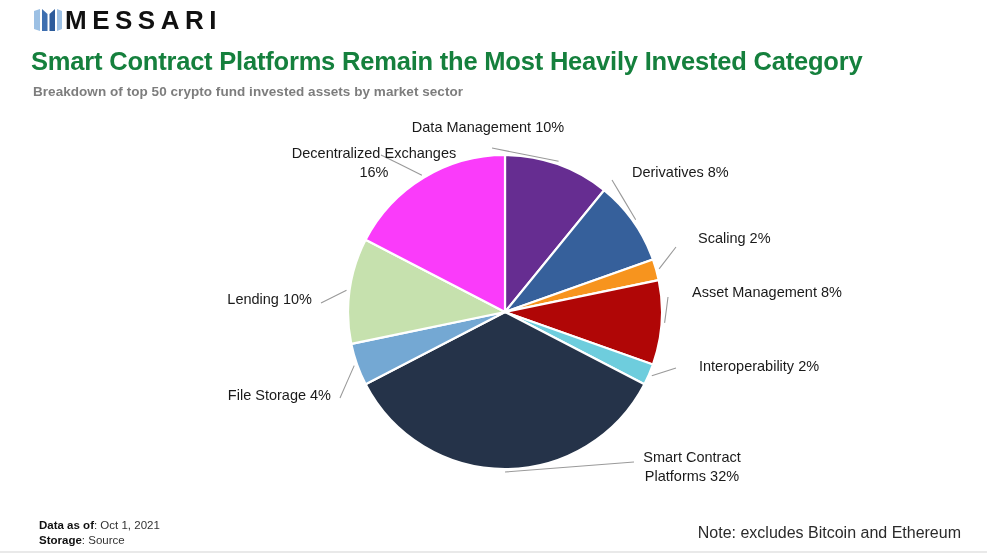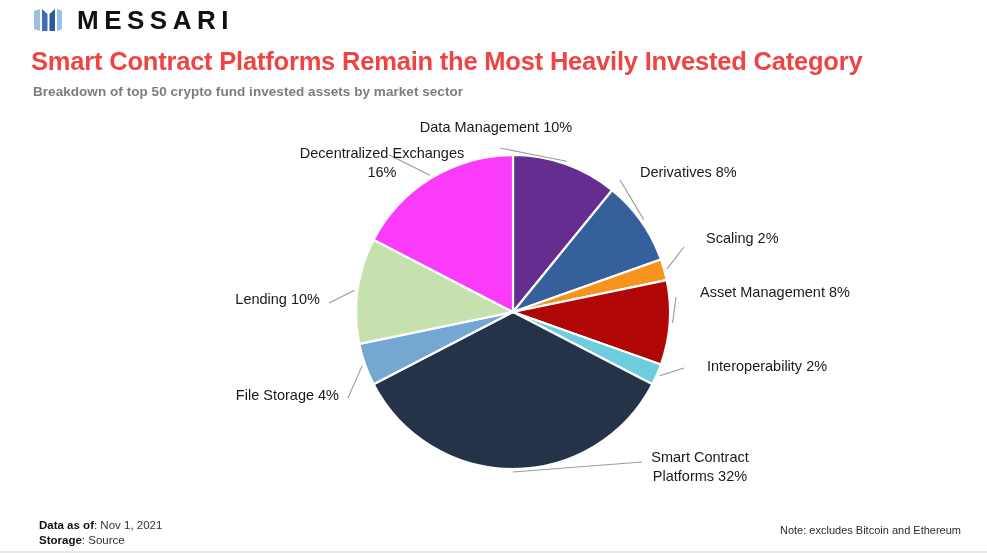--- a/index.html
+++ b/index.html
@@ -7,56 +7,56 @@
   body {
     font-family: "Liberation Sans", sans-serif;
     background:#ffffff;
     color:#1a1a1a;
     position:relative;
     overflow:hidden;
   }
   #root { position:relative; width:987px; height:553px; }
 
   
-  .brand { position:absolute; left:33px; top:8px; display:flex; gap:14px; }
+  .brand { position:absolute; left:33px; top:8px; display:flex; gap:2px; }
   .brand-mark { width:30px; height:24px; display:block; }
   .brand-word {
     font-size:26px; font-weight:bold; letter-spacing:5.5px;
     color:#111111; line-height:24px; font-family:"Liberation Sans", sans-serif;
   }
   .headline {
     position:absolute; left:31px; top:45px; width:930px;
-    font-size:25.5px; font-weight:bold; color:#ef4444;
+    font-size:25.5px; font-weight:bold; color:#15803d;
     letter-spacing:-0.2px; line-height:32px;
   }
   .subhead {
     position:absolute; left:33px; top:84px;
     font-size:13.5px; color:#7d7d7d; font-weight:bold; letter-spacing:0.05px;
   }
 
   
-  .chart-stage { position:absolute; left:0; top:100px; width:806px; height:405px;margin-left:8px; }
+  .chart-stage { position:absolute; left:0; top:100px; width:806px; height:405px; }
   .chart-svg { display:block; width:987px; height:405px; }
 
   .slice-path { stroke:#ffffff; stroke-width:2.2; }
   .leader { stroke:#9a9a9a; stroke-width:1.1; fill:none; }
   .pie-label {
     font-family:"Liberation Sans", sans-serif;
     font-size:14.5px; fill:#1a1a1a;
   }
 
   
   .footer-left {
     position:absolute; left:39px; top:518px;
     font-size:11.5px; line-height:14.5px; color:#333333;
   }
   .footer-left b { font-weight:bold; color:#111111;text-align:center; }
   .footer-note {
     position:absolute; right:26px; top:524px;
-    font-size:11px; color:#2b2b2b;
+    font-size:16px; color:#2b2b2b;
   }
   .footer-rule {
     position:absolute; left:0; top:551px; width:987px; height:2px; background:#e9e9e9;
   }
 </style>
 </head>
 <body>
 
 <div id="root">
 
@@ -106,21 +106,21 @@
           <text x="692" y="362" text-anchor="middle" class="pie-label"><tspan x="692" dy="0">Smart Contract</tspan><tspan x="692" dy="19">Platforms  32%</tspan></text>
           <text x="331" y="300" text-anchor="end" class="pie-label"><tspan x="331" dy="0">File Storage  4%</tspan></text>
           <text x="312" y="204" text-anchor="end" class="pie-label"><tspan x="312" dy="0">Lending  10%</tspan></text>
           <text x="374" y="58" text-anchor="middle" class="pie-label"><tspan x="374" dy="0">Decentralized Exchanges</tspan><tspan x="374" dy="19">16%</tspan></text>
         </g>
     </svg>
   </div>
 
   <div class="footer-left">
     <div>
-      <b>Data as of</b><span>: Nov 1, 2021</span>
+      <b>Data as of</b><span>: Oct 1, 2021</span>
     </div>
     <div>
       <b>Storage</b><span>: Source</span>
     </div>
   </div>
 
   <div class="footer-note">Note: excludes Bitcoin and Ethereum</div>
   <div class="footer-rule"></div>
 
 </div>

